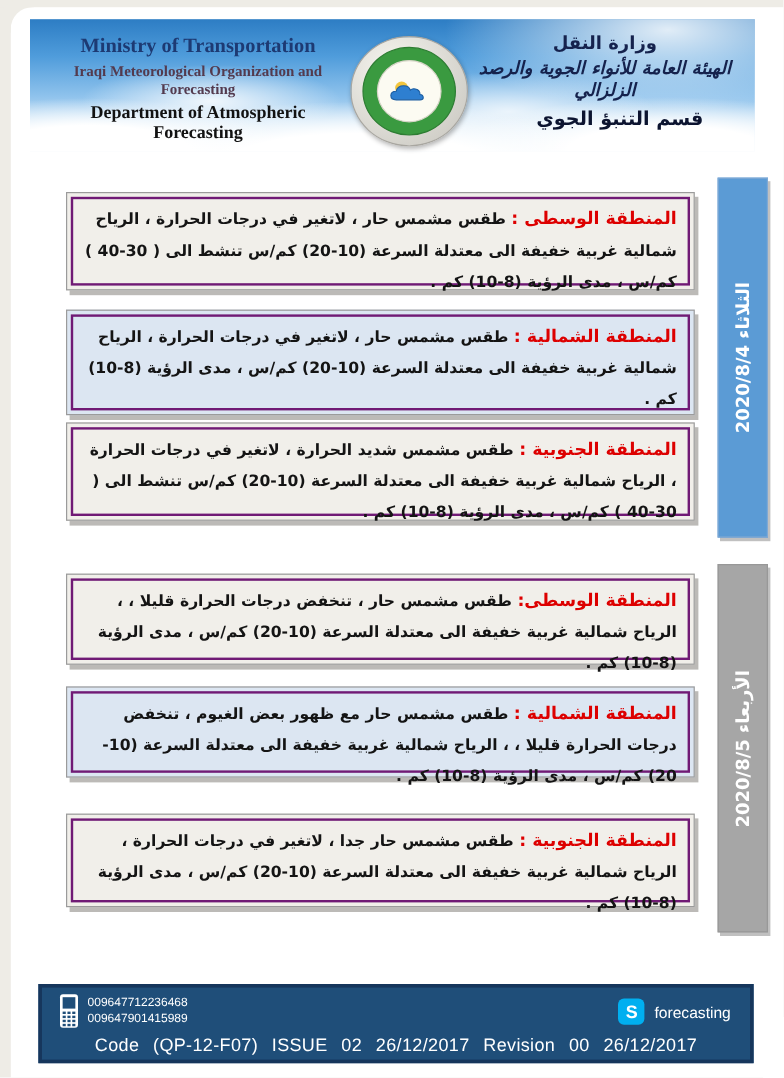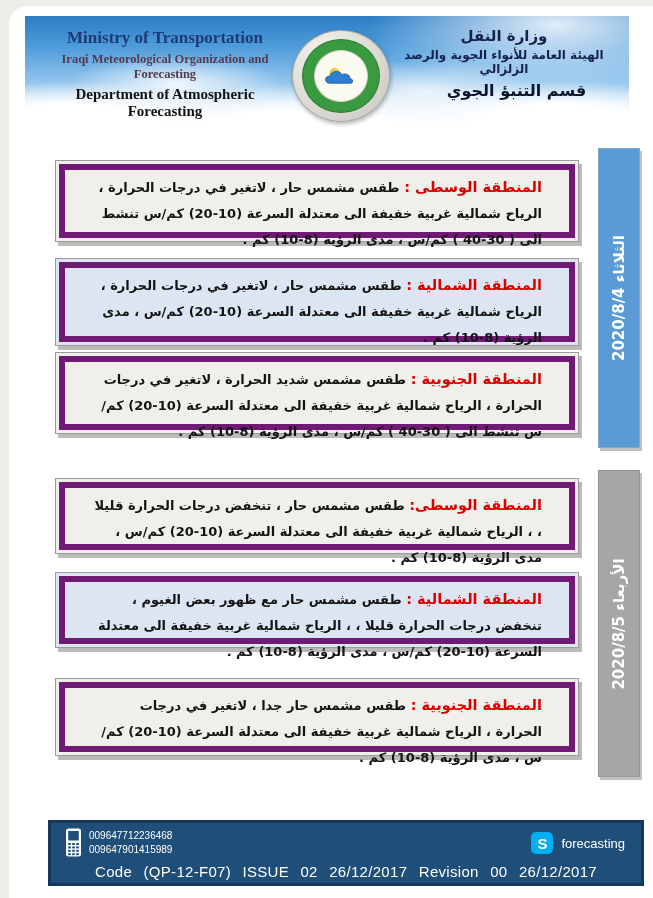--- a/index.html
+++ b/index.html
@@ -20,56 +20,56 @@
       radial-gradient(ellipse 150px 42px at 25% 62%, rgba(255,255,255,.85), rgba(255,255,255,0) 72%),
       radial-gradient(ellipse 170px 46px at 66% 70%, rgba(255,255,255,.75), rgba(255,255,255,0) 72%),
       linear-gradient(180deg,#2d7dc4 0%,#4f9cdb 28%,#8ec2ec 58%,#cfe6f7 82%,#eaf5fc 100%);
   }
   .en-block{position:absolute;left:14px;top:12px;width:252px;text-align:center;font-family:"Liberation Serif",serif;}
   .en-l1{font-size:17px;font-weight:bold;color:#1d3a73;}
   .en-l2{font-size:12.5px;font-weight:bold;color:#533a4e;margin-top:4px;}
   .en-l3{font-size:15px;font-weight:bold;color:#121212;margin-top:4px;}
   .ar-block{position:absolute;right:10px;top:11px;width:230px;text-align:center;direction:rtl;}
   .ar-l1{font-size:15px;font-weight:bold;color:#15224d;}
-  .ar-l2{font-size:12px;font-weight:bold;color:#15224d;margin-top:3px;}
+  .ar-l2{font-size:15px;font-weight:bold;color:#15224d;margin-top:3px;font-style:italic;}
   .ar-l3{font-size:16px;font-weight:bold;color:#0c1430;margin-top:5px;margin-left:25px;}
 
   .logo{position:absolute;left:267px;top:14px;width:96px;height:90px;border-radius:50%;
     background:radial-gradient(circle at 35% 30%, #f6f5ef, #c6c4bd);
     border:1px solid #a8a6a0;display:flex;align-items:center;justify-content:center;
     box-shadow:1px 2px 4px rgba(0,0,0,.3);}
   .logo-green{width:76px;height:72px;border-radius:50%;background:#3a9a40;border:1px solid #2e7d33;
     display:flex;align-items:center;justify-content:center;}
   .logo-inner{width:52px;height:50px;border-radius:50%;background:#fcfbf2;border:1px solid #d7d5c8;
     display:flex;align-items:center;justify-content:center;}
 
   
   .box{position:absolute;left:55px;width:524px;border:1px solid #9b9b9b;padding:3px;
        box-shadow:3px 4px 0 rgba(152,149,144,.65);box-sizing:border-box;}
-  .box-inner{border:6px solid #701a75;width:100%;height:100%;box-sizing:border-box;padding:3px 27px;}
+  .box-inner{border:2px solid #701a75;width:100%;height:100%;box-sizing:border-box;padding:3px 9px;}
   .box-text{margin:0;direction:rtl;text-align:right;font-size:13px;font-weight:bold;line-height:1.95;color:#141414;
             font-family:"DejaVu Sans",sans-serif;}
   .region-title{color:#dd0000;font-size:14.5px;}
   #box-t-central{top:160px;height:82px;}
   #box-t-north{top:258px;height:88px;}
   #box-t-south{top:352px;height:82px;}
   #box-w-central{top:478px;height:76px;}
   #box-w-north{top:572px;height:76px;}
   #box-w-south{top:678px;height:78px;}
 
   
   .tab{position:absolute;left:598px;width:42px;box-sizing:border-box;}
   #tab-tue{top:148px;height:300px;border:1px solid #7fa8d4;box-shadow:2px 3px 0 rgba(150,150,150,.6);}
   #tab-wed{top:470px;height:307px;border:1px solid #989898;box-shadow:2px 3px 0 rgba(150,150,150,.6);}
   .tab-text{position:absolute;top:50%;left:50%;transform:translate(-50%,-50%) rotate(-90deg);
     white-space:nowrap;direction:rtl;color:#ffffff;font-weight:bold;font-size:15px;
     font-family:"DejaVu Sans",sans-serif;}
 
   
-  .footer{position:absolute;left:48px;top:820px;width:596px;height:66px;border:3px solid #16365c;
+  .footer{position:absolute;left:32px;top:820px;width:596px;height:66px;border:3px solid #16365c;
     box-sizing:border-box;color:#ffffff;}
   .f-row1{position:absolute;top:5px;left:0;width:100%;height:32px;}
   .phone-group{position:absolute;left:14px;top:0;display:flex;gap:7px;align-items:center;}
   .phone-nums{font-size:10px;line-height:1.4;font-family:"Liberation Sans",sans-serif;}
   .email-group{position:absolute;left:50%;transform:translateX(-50%);top:5px;display:flex;gap:10px;align-items:center;}
   .email-text{font-size:14px;font-family:"Liberation Sans",sans-serif;}
   .skype-group{position:absolute;right:16px;top:4px;display:flex;gap:8px;align-items:center;}
   .skype-badge{width:22px;height:22px;border-radius:5px;display:flex;align-items:center;justify-content:center;
     font-weight:bold;font-size:15px;color:#fff;font-family:"Liberation Sans",sans-serif;}
   .skype-text{font-size:13px;font-family:"Liberation Sans",sans-serif;}

